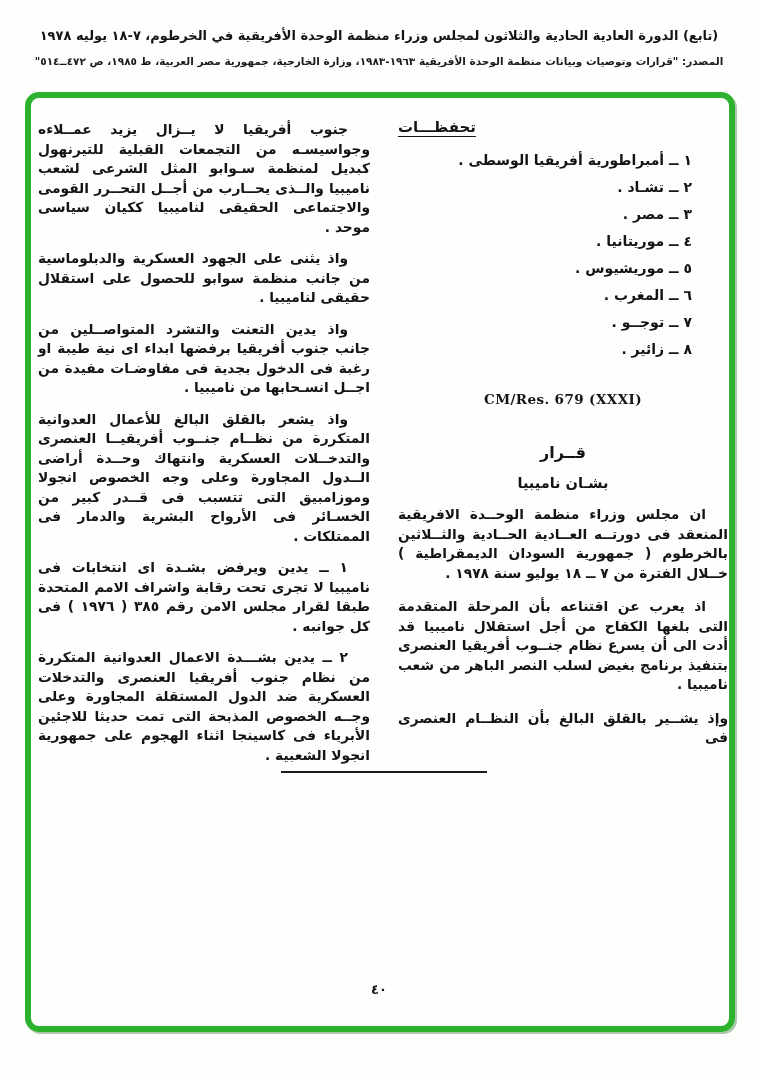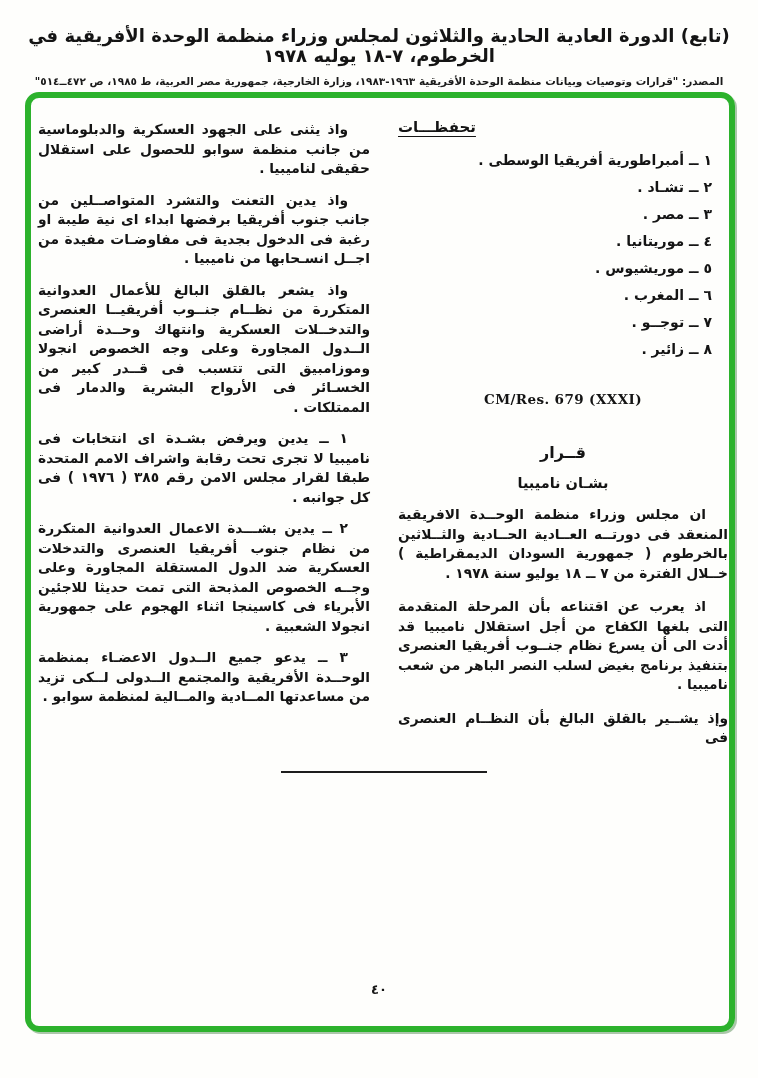--- a/index.html
+++ b/index.html
@@ -2,21 +2,21 @@
 <html lang="ar"><head>
 <meta charset="utf-8">
 <style>
   html, body { margin:0; padding:0; background:#ffffff; }
   .page {
     position:relative; width:758px; height:1078px; background:#fefefc;
     font-family:"DejaVu Sans", sans-serif; color:#141414; overflow:hidden;
   }
   
   .hdr { position:absolute; top:26px; left:0; width:758px; text-align:center; direction:rtl; }
-  .hdr-l1 { font-size:18px; font-weight:bold; letter-spacing:0; line-height:20px; }
+  .hdr-l1 { font-size:13px; font-weight:bold; letter-spacing:0; line-height:20px; }
   .hdr-l2 { font-size:10.5px; font-weight:bold; margin-top:9px; color:#1a1a1a; }
   
   .frame {
     position:absolute; left:25px; top:92px; width:698px; height:928px;
     border:6px solid #2cb22c; border-radius:14px;
     box-shadow:2px 2px 0 rgba(70,130,70,0.45);
     background:transparent;
   }
   
   .col { position:absolute; direction:rtl; font-weight:bold; }
@@ -24,21 +24,21 @@
   .col-left p {
     margin:0 0 12px 0; text-align:justify; text-indent:22px;
     font-size:13.8px; line-height:19.5px;
   }
   .col-right { left:398px; top:118px; width:330px; }
   .res-heading {
     text-align:left; padding-left:0; font-size:15px; font-weight:bold;
     text-decoration:underline; text-underline-offset:4px; margin:0 14px 0 0;
   }
   .res-list { margin-top:11px; }
-  .res-item { text-align:right; font-size:14px; line-height:27px; padding-left:4px; margin-right:16px; }
+  .res-item { text-align:right; font-size:14px; line-height:27px; padding-left:4px; margin-right:36px; }
   .cm-ref {
     direction:ltr; text-align:center; font-family:"DejaVu Serif", serif;
     font-size:13.5px; font-weight:bold; margin-top:28px; letter-spacing:0.4px;
   }
   .res-title { text-align:center; font-size:16px; margin-top:36px; }
   .res-subtitle { text-align:center; font-size:14.5px; margin-top:13px; }
   .res-body p {
     margin:14px 0 0 0; text-align:justify; text-indent:22px;
     font-size:13.8px; line-height:19.5px;
   }
@@ -56,26 +56,26 @@
 <div class="page">
 
   <div class="hdr">
     <div class="hdr-l1">(تابع) الدورة العادية الحادية والثلاثون لمجلس وزراء منظمة الوحدة الأفريقية في الخرطوم، ٧-١٨ يوليه ١٩٧٨</div>
     <div class="hdr-l2">المصدر: "قرارات وتوصيات وبيانات منظمة الوحدة الأفريقية ١٩٦٣-١٩٨٣، وزارة الخارجية، جمهورية مصر العربية، ط ١٩٨٥، ص ٤٧٢ــ٥١٤"</div>
   </div>
 
   <div class="frame"></div>
 
   <div class="col col-left">
+    <p>جنوب أفريقيا لا يــزال يزيد عمــلاءه وجواسيسـه من التجمعات القبلية للتيرنهول كبديل لمنظمة سـوابو المثل الشرعى لشعب ناميبيا والــذى يحــارب من أجــل التحــرر القومى والاجتماعى الحقيقى لناميبيا ككيان سياسى موحد .</p>
     <p>واذ يثنى على الجهود العسكرية والدبلوماسية من جانب منظمة سوابو للحصول على استقلال حقيقى لناميبيا .</p>
     <p>واذ يدين التعنت والتشرد المتواصــلين من جانب جنوب أفريقيا برفضها ابداء اى نية طيبة او رغبة فى الدخول بجدية فى مفاوضـات مفيدة من اجــل انسـحابها من ناميبيا .</p>
     <p>واذ يشعر بالقلق البالغ للأعمال العدوانية المتكررة من نظــام جنــوب أفريقيــا العنصرى والتدخــلات العسكرية وانتهاك وحــدة أراضى الــدول المجاورة وعلى وجه الخصوص انجولا وموزامبيق التى تتسبب فى قــدر كبير من الخسـائر فى الأرواح البشرية والدمار فى الممتلكات .</p>
     <p>١ ــ يدين ويرفض بشـدة اى انتخابات فى ناميبيا لا تجرى تحت رقابة واشراف الامم المتحدة طبقا لقرار مجلس الامن رقم ٣٨٥ ( ١٩٧٦ ) فى كل جوانبه .</p>
     <p>٢ ــ يدين بشـــدة الاعمال العدوانية المتكررة من نظام جنوب أفريقيا العنصرى والتدخلات العسكرية ضد الدول المستقلة المجاورة وعلى وجــه الخصوص المذبحة التى تمت حديثا للاجئين الأبرياء فى كاسينجا اثناء الهجوم على جمهورية انجولا الشعبية .</p>
-    <p>٣ ــ يدعو جميع الــدول الاعضـاء بمنظمة الوحــدة الأفريقية والمجتمع الــدولى لــكى تزيد من مساعدتها المــادية والمــالية لمنظمة سوابو .</p>
   </div>
 
   <div class="col col-right">
     <div class="res-heading">تحفظـــات</div>
     <div class="res-list">
       <div class="res-item">١ ــ أمبراطورية أفريقيا الوسطى .</div>
       <div class="res-item">٢ ــ تشـاد .</div>
       <div class="res-item">٣ ــ مصر .</div>
       <div class="res-item">٤ ــ موريتانيا .</div>
       <div class="res-item">٥ ــ موريشيوس .</div>

